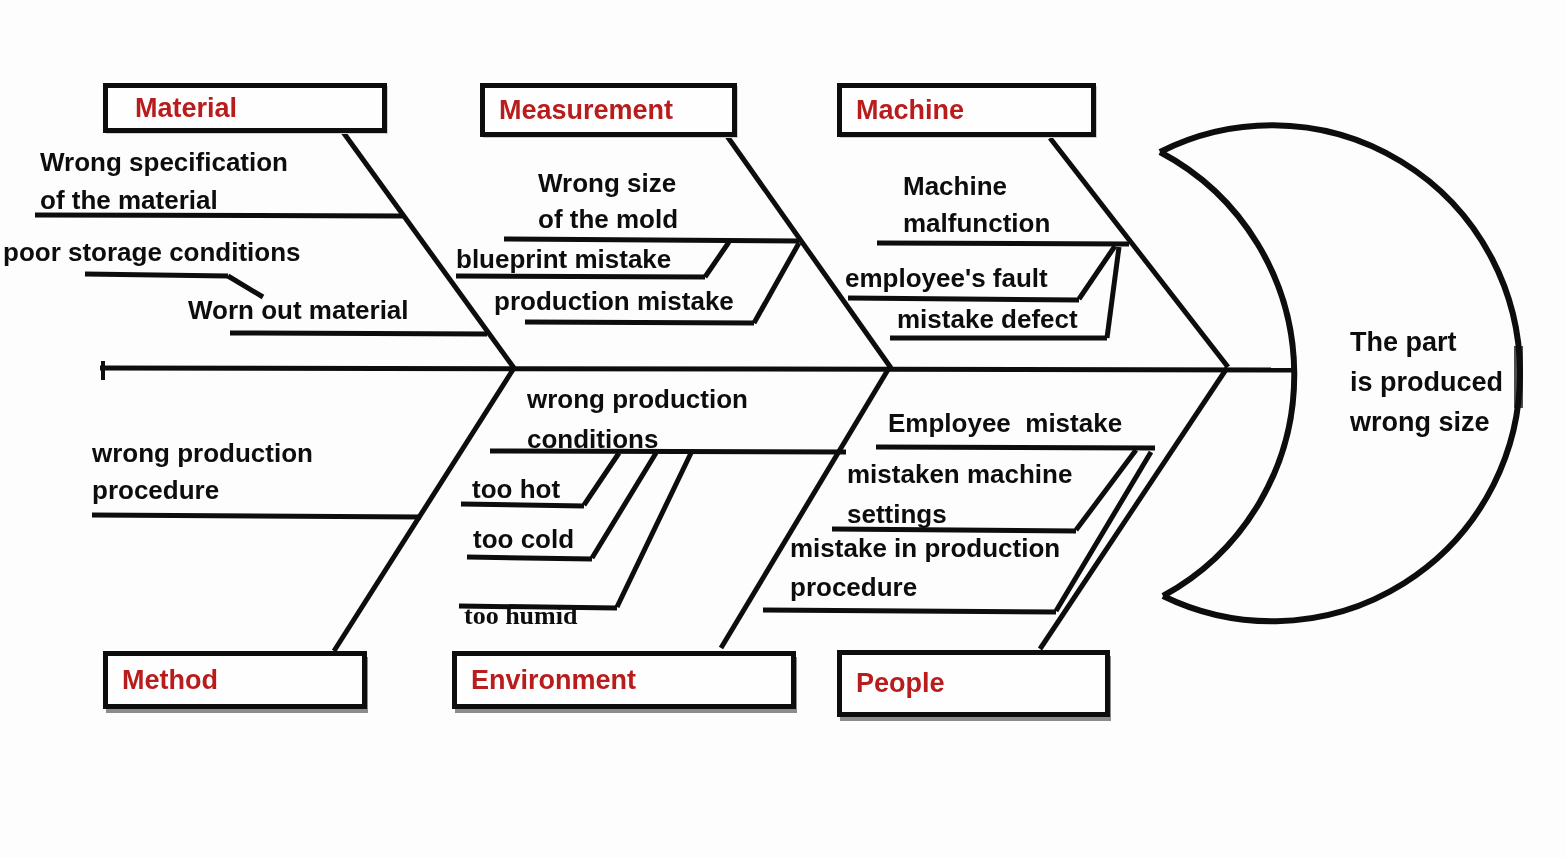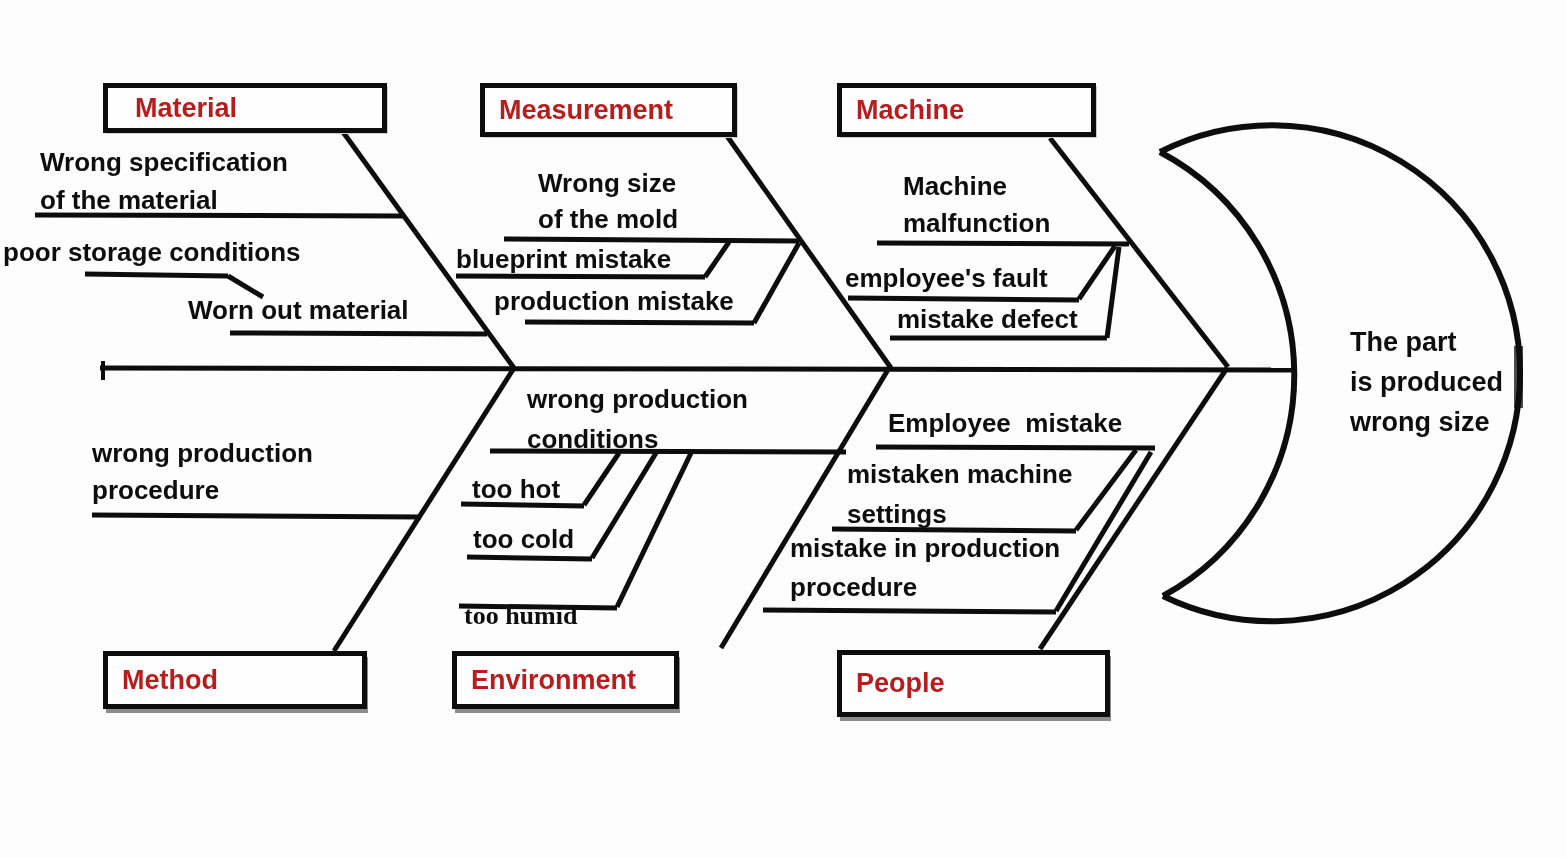--- a/index.html
+++ b/index.html
@@ -98,21 +98,21 @@
   </div>
   <div class="cat-box top" style="left:480px; top:83px; width:257px; height:54px;">
     <span>Measurement</span>
   </div>
   <div class="cat-box top" style="left:837px; top:83px; width:259px; height:54px;">
     <span>Machine</span>
   </div>
   <div class="cat-box bottom" style="left:103px; top:651px; width:264px; height:58px;">
     <span>Method</span>
   </div>
-  <div class="cat-box bottom" style="left:452px; top:651px; width:227px; height:58px;">
+  <div class="cat-box bottom" style="left:452px; top:651px; width:344px; height:58px;">
     <span>Environment</span>
   </div>
   <div class="cat-box bottom" style="left:837px; top:650px; width:273px; height:67px;">
     <span>People</span>
   </div>
 
   <div class="lbl" style="left:40px;  top:143px;">Wrong specification
 of the material</div>
   <div class="lbl" style="left:3px;   top:233px;">poor storage conditions</div>
   <div class="lbl" style="left:188px; top:291px;">Worn out material</div>

